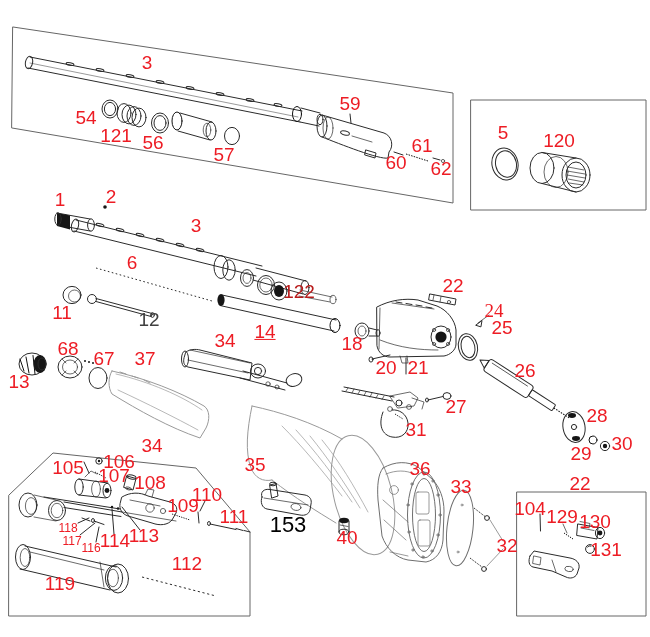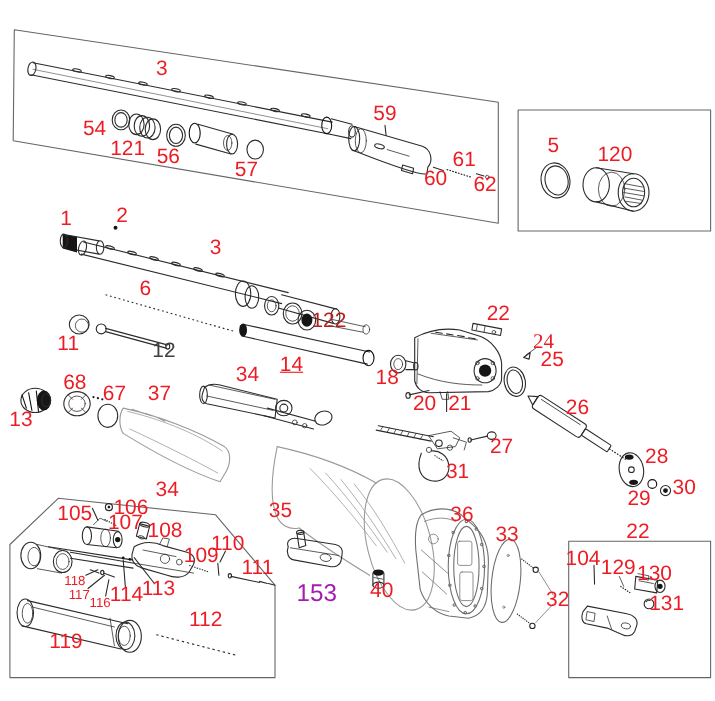--- a/index.html
+++ b/index.html
@@ -463,21 +463,21 @@
       <div class="lbl" style="left: 525px; top: 371px; color: rgb(237, 28, 36);">26</div>
       <div class="lbl" style="left: 456px; top: 407px; color: rgb(237, 28, 36);">27</div>
       <div class="lbl" style="left: 597px; top: 416px; color: rgb(237, 28, 36);">28</div>
       <div class="lbl" style="left: 581px; top: 454px; color: rgb(237, 28, 36);">29</div>
       <div class="lbl" style="left: 622px; top: 444px; color: rgb(237, 28, 36);">30</div>
       <div class="lbl" style="left: 416px; top: 430px; color: rgb(237, 28, 36);">31</div>
       <div class="lbl" style="left: 255px; top: 450px; color: rgb(237, 28, 36); margin-top: 15px;">35</div>
       <div class="lbl" style="left: 420px; top: 469px; color: rgb(237, 28, 36);">36</div>
       <div class="lbl" style="left: 461px; top: 487px; color: rgb(237, 28, 36);">33</div>
       <div class="lbl" style="left: 507px; top: 546px; color: rgb(237, 28, 36);">32</div>
-      <div class="lbl xl" style="left: 288px; top: 540px; color: #a21caf;">153</div>
+      <div class="lbl xl" style="left: 288px; top: 526px; color: #000000;">153</div>
       <div class="lbl" style="left: 347px; top: 538px; color: rgb(237, 28, 36);">40</div>
       <div class="lbl" style="left: 152px; top: 446px; color: rgb(237, 28, 36);">34</div>
       <div class="lbl" style="left: 68px; top: 468px; color: rgb(237, 28, 36);">105</div>
       <div class="lbl" style="left: 119px; top: 462px; color: rgb(237, 28, 36);">106</div>
       <div class="lbl" style="left: 114px; top: 476px; color: rgb(237, 28, 36);">107</div>
       <div class="lbl" style="left: 150px; top: 483px; color: rgb(237, 28, 36);">108</div>
       <div class="lbl" style="left: 183px; top: 506px; color: rgb(237, 28, 36);">109</div>
       <div class="lbl" style="left: 207px; top: 495px; color: rgb(237, 28, 36);">110</div>
       <div class="lbl" style="left: 234px; top: 517px; color: rgb(237, 28, 36);">111</div>
       <div class="lbl" style="left: 144px; top: 536px; color: rgb(237, 28, 36);">113</div>

